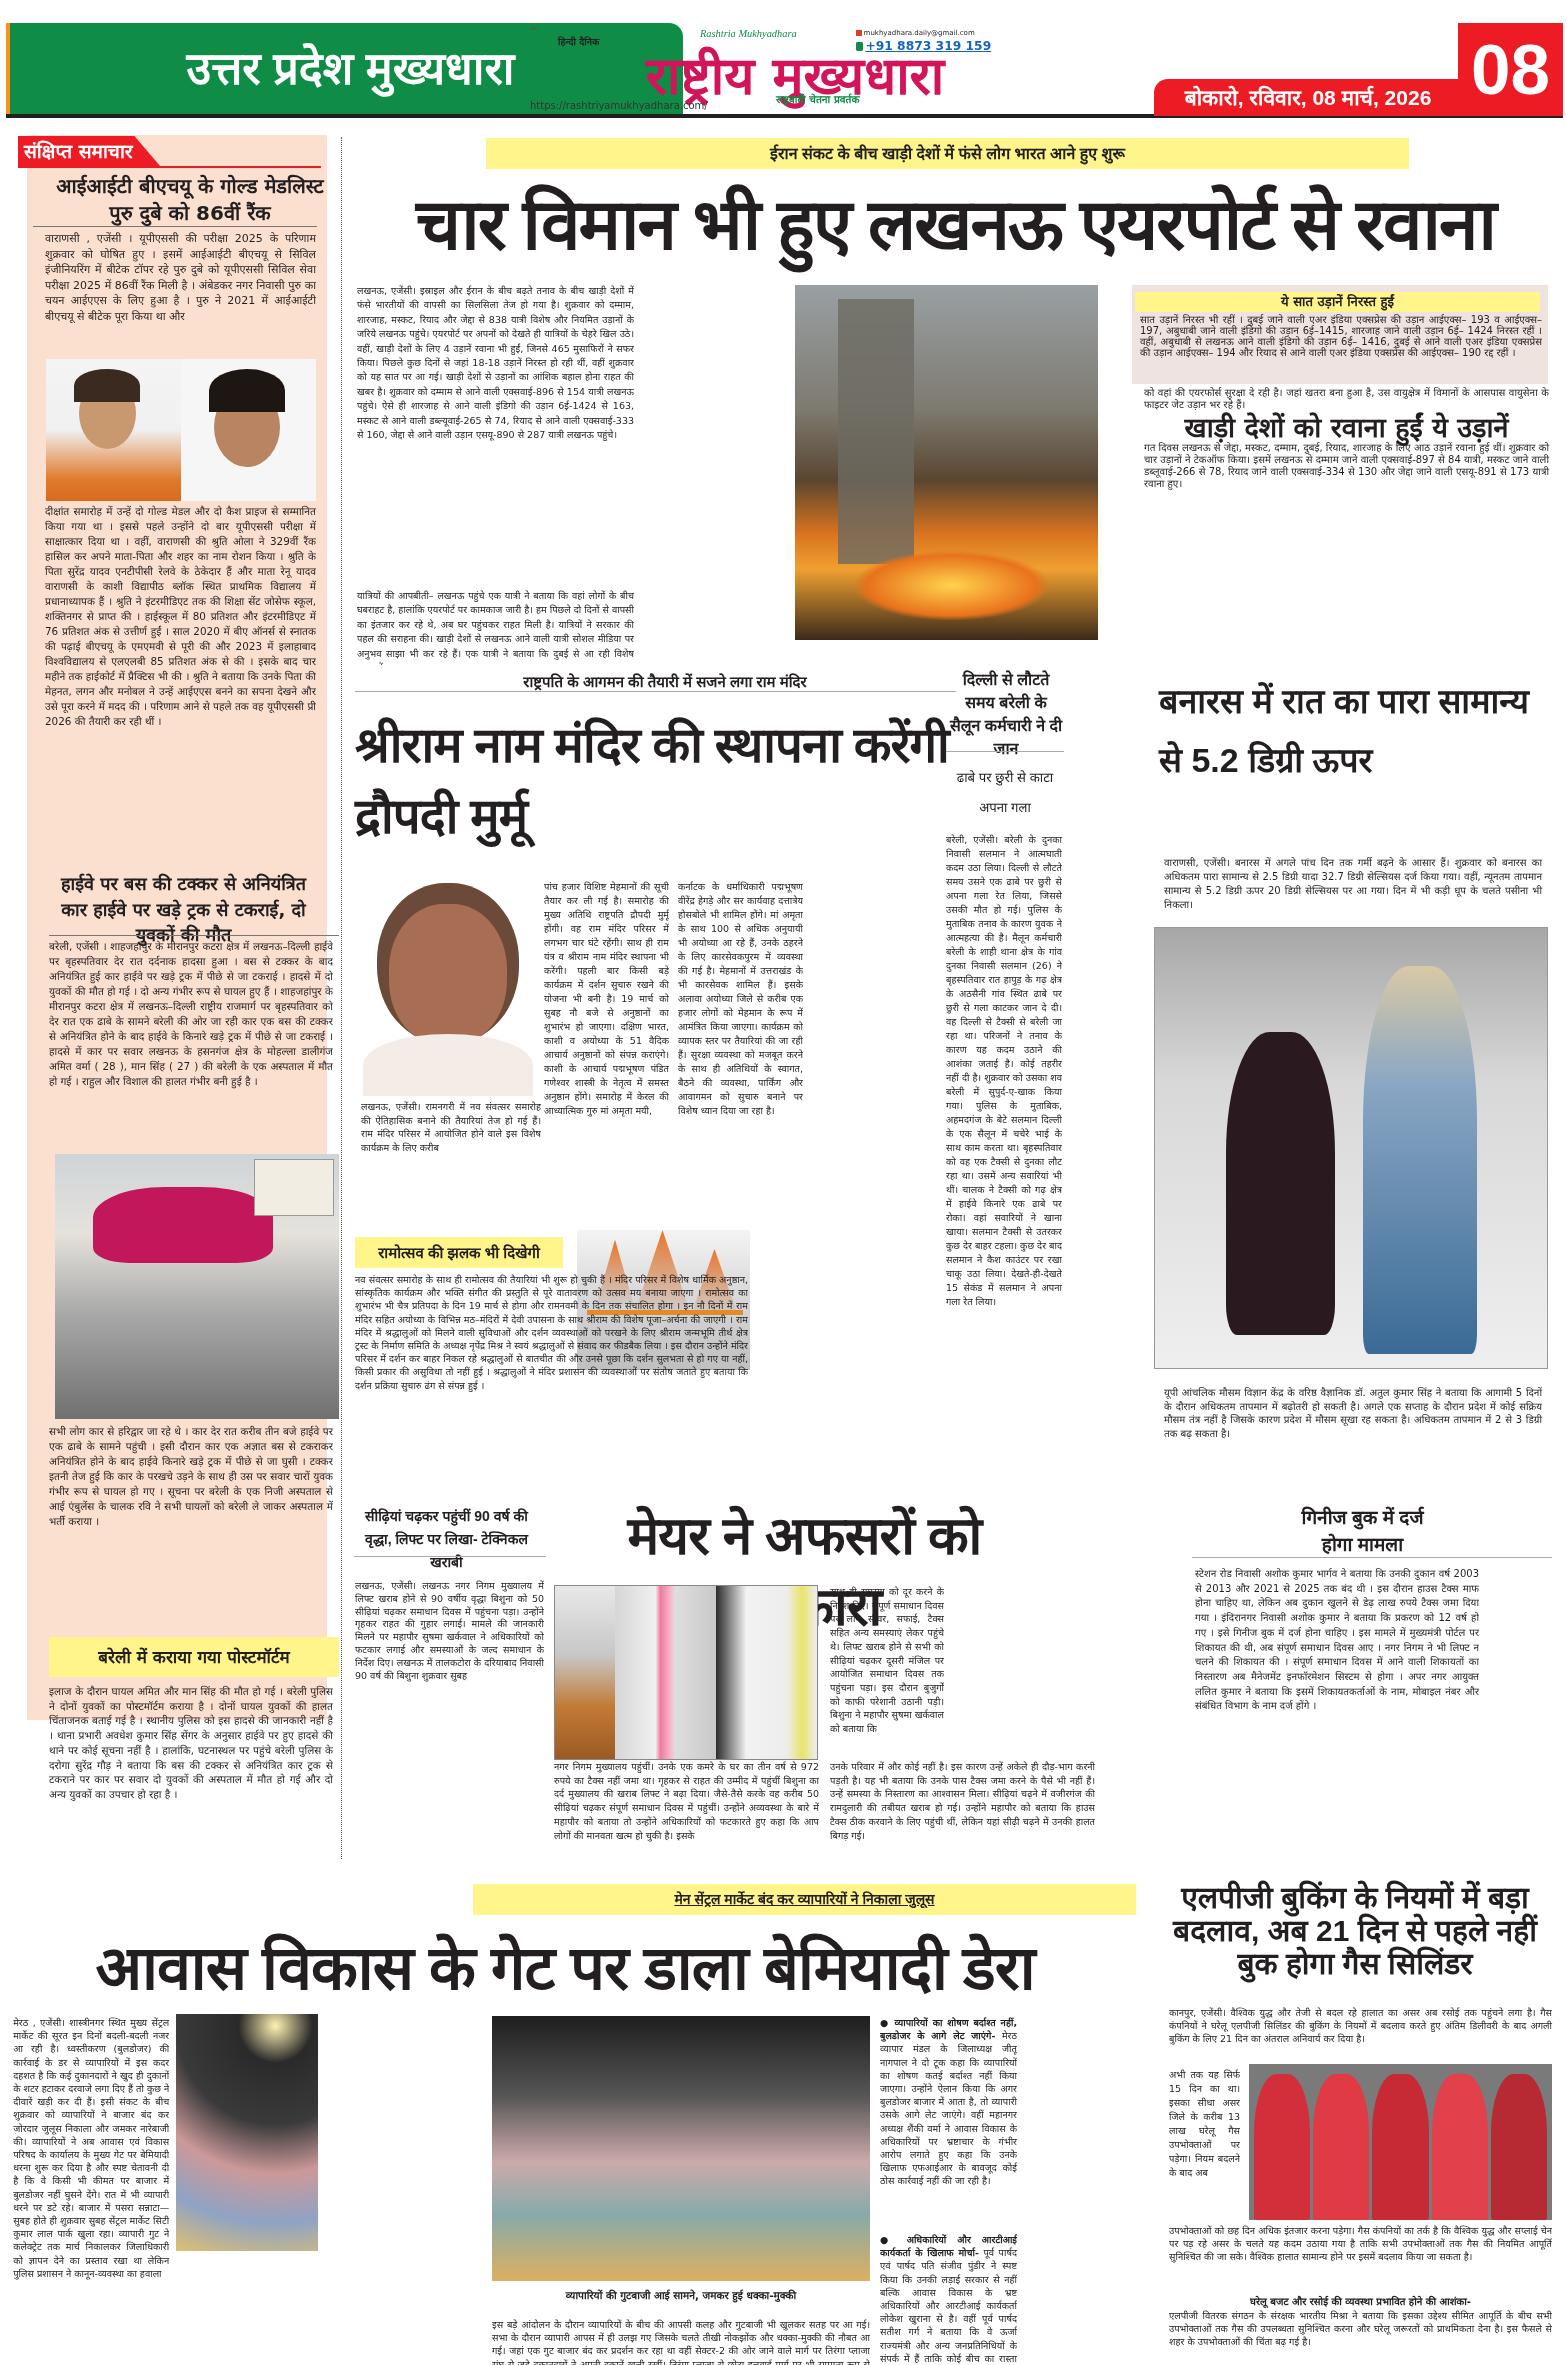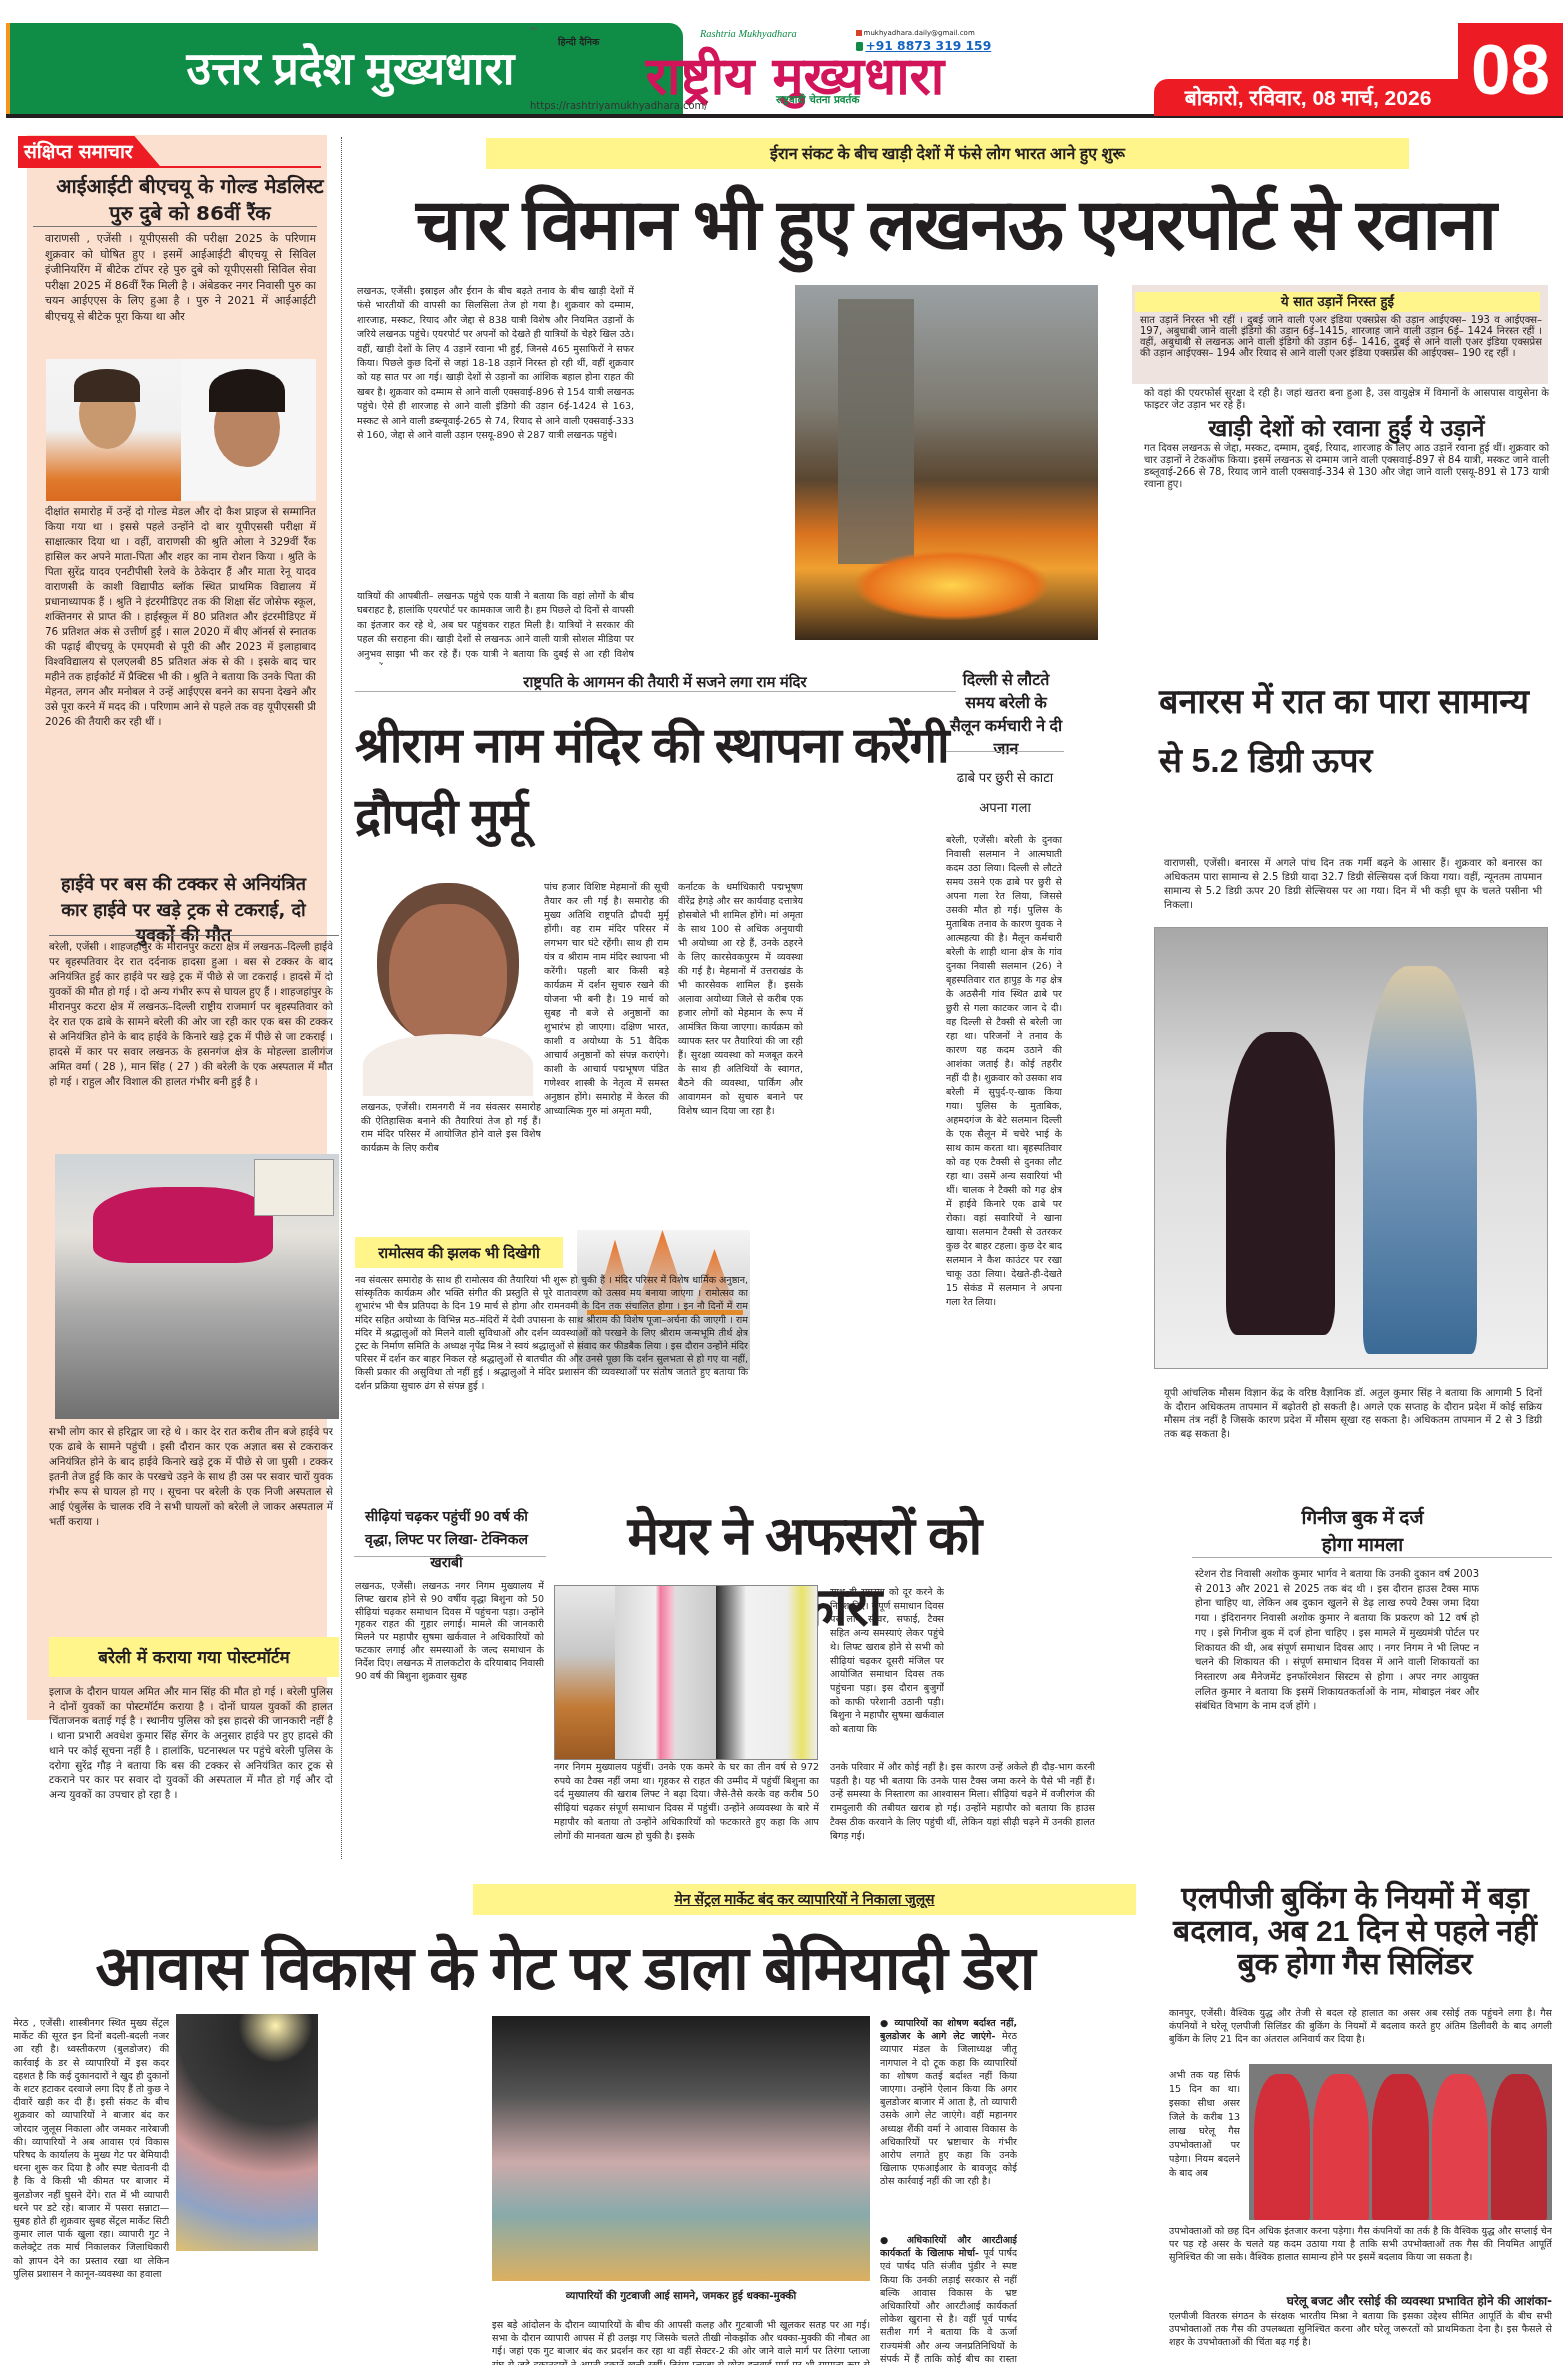--- a/index.html
+++ b/index.html
@@ -102,21 +102,21 @@
 <div class="abs photo" data-name="burning-building-photo" style="left:795px;top:285px;width:303px;height:355px;background:linear-gradient(180deg,#9aa0a3 0%,#7d7a70 35%,#5a4630 55%,#d9731f 70%,#f0a030 80%,#3b2a1a 100%)">
   <div data-name="tower-silhouette" style="position:absolute;left:43px;top:14px;width:76px;height:265px;background:#6d6a62;opacity:.8"></div>
   <div data-name="fire-glow" style="position:absolute;left:57px;top:265px;width:199px;height:71px;border-radius:50%;background:radial-gradient(#ffd34d,#e8721c 60%,transparent 70%)"></div>
 </div>
 
 <div class="abs" data-name="cancelled-flights-box" style="left:1132px;top:285px;width:416px;height:99px;background:#efe3e0"></div>
 <div class="abs yel" data-name="cancelled-flights-header-bg" style="left:1135px;top:292px;width:405px;height:20px"></div>
 <div class="abs hd" data-name="cancelled-flights-header" style="left:1135px;top:292px;width:405px;font-size:13.2px;line-height:20px">ये सात उड़ानें निरस्त हुईं</div>
 <div class="abs body" data-name="cancelled-flights-body" style="left:1140px;top:314px;width:402px;font-size:10px;line-height:11px;height:66px;overflow:hidden">सात उड़ानें निरस्त भी रहीं । दुबई जाने वाली एअर इंडिया एक्सप्रेस की उड़ान आईएक्स– 193 व आईएक्स– 197, अबुधाबी जाने वाली इंडिगो की उड़ान 6ई–1415, शारजाह जाने वाली उड़ान 6ई– 1424 निरस्त रहीं । वहीं, अबुधाबी से लखनऊ आने वाली इंडिगो की उड़ान 6ई– 1416, दुबई से आने वाली एअर इंडिया एक्सप्रेस की उड़ान आईएक्स– 194 और रियाद से आने वाली एअर इंडिया एक्सप्रेस की आईएक्स– 190 रद्द रहीं ।</div>
 <div class="abs body" data-name="lead-continuation" style="left:1144px;top:387px;width:405px;font-size:10px;line-height:12px">को वहां की एयरफोर्स सुरक्षा दे रही है। जहां खतरा बना हुआ है, उस वायुक्षेत्र में विमानों के आसपास वायुसेना के फाइटर जेट उड़ान भर रहे हैं।</div>
-<div class="abs hd" data-name="departing-flights-headline" style="left:1144px;top:415px;width:405px;font-size:23px;line-height:26.5px">खाड़ी देशों को रवाना हुईं ये उड़ानें</div>
+<div class="abs hd" data-name="departing-flights-headline" style="left:1144px;top:415px;width:405px;font-size:27px;line-height:26.5px">खाड़ी देशों को रवाना हुईं ये उड़ानें</div>
 <div class="abs body" data-name="departing-flights-body" style="left:1144px;top:442px;width:405px;font-size:10px;line-height:12px">गत दिवस लखनऊ से जेद्दा, मस्कट, दम्माम, दुबई, रियाद, शारजाह के लिए आठ उड़ानें रवाना हुई थीं। शुक्रवार को चार उड़ानों ने टेकऑफ किया। इसमें लखनऊ से दम्माम जाने वाली एक्सवाई-897 से 84 यात्री, मस्कट जाने वाली डब्लूवाई-266 से 78, रियाद जाने वाली एक्सवाई-334 से 130 और जेद्दा जाने वाली एसयू-891 से 173 यात्री रवाना हुए।</div>
 
 <div class="abs hd cond" data-name="ram-mandir-kicker" style="left:360px;top:672px;width:610px;font-size:15px;line-height:20px">राष्ट्रपति के आगमन की तैयारी में सजने लगा राम मंदिर</div>
 <div class="abs" data-name="headline-rule" style="left:355px;top:691px;width:601px;border-top:0.9px solid #aaa"></div>
 <div class="abs hd cond" data-name="ram-mandir-headline" style="left:355px;top:710px;width:606px;font-size:49px;line-height:71px;text-align:left;letter-spacing:-0.9px">श्रीराम नाम मंदिर की स्थापना करेंगी द्रौपदी मुर्मू</div>
 
 <div class="abs photo" data-name="droupadi-murmu-photo" style="left:363px;top:878px;width:170px;height:218px;background:#fff">
   <div style="position:absolute;left:14px;top:4.7px;width:142px;height:161px;border-radius:48%;background:#6b4a3a"></div>
   <div style="position:absolute;left:26px;top:26px;width:118px;height:142px;border-radius:46%;background:#a86e54"></div>
   <div style="position:absolute;left:0;top:156px;width:170px;height:62px;border-radius:50% 50% 0 0;background:#f3ece7"></div>
@@ -216,18 +216,18 @@
 <div class="abs body" data-name="lpg-body" style="left:1169px;top:2006px;width:383px;font-size:9.5px;line-height:13.2px">कानपुर, एजेंसी। वैश्विक युद्ध और तेजी से बदल रहे हालात का असर अब रसोई तक पहुंचने लगा है। गैस कंपनियों ने घरेलू एलपीजी सिलिंडर की बुकिंग के नियमों में बदलाव करते हुए अंतिम डिलीवरी के बाद अगली बुकिंग के लिए 21 दिन का अंतराल अनिवार्य कर दिया है।</div>
 <div class="abs body" data-name="lpg-body-narrow" style="left:1169px;top:2068px;width:71px;font-size:9.5px;line-height:14px;height:151px;overflow:hidden">अभी तक यह सिर्फ 15 दिन का था। इसका सीधा असर जिले के करीब 13 लाख घरेलू गैस उपभोक्ताओं पर पड़ेगा। नियम बदलने के बाद अब</div>
 <div class="abs photo" data-name="gas-cylinders-photo" style="left:1249px;top:2064px;width:303px;height:156px;background:#7a7a7a;display:flex;gap:2.8px;padding:9.5px 4.7px 0">
   <div style="flex:1;background:#d32f3a;border-radius:40% 40% 2.8px 2.8px"></div>
   <div style="flex:1;background:#e03a45;border-radius:40% 40% 2.8px 2.8px"></div>
   <div style="flex:1;background:#c72a35;border-radius:40% 40% 2.8px 2.8px"></div>
   <div style="flex:1;background:#e2404b;border-radius:40% 40% 2.8px 2.8px"></div>
   <div style="flex:1;background:#b82a33;border-radius:40% 40% 2.8px 2.8px"></div>
 </div>
 <div class="abs body" data-name="lpg-body-cont" style="left:1169px;top:2224px;width:383px;font-size:9.5px;line-height:13.2px;height:66px;overflow:hidden">उपभोक्ताओं को छह दिन अधिक इंतजार करना पड़ेगा। गैस कंपनियों का तर्क है कि वैश्विक युद्ध और सप्लाई चेन पर पड़ रहे असर के चलते यह कदम उठाया गया है ताकि सभी उपभोक्ताओं तक गैस की नियमित आपूर्ति सुनिश्चित की जा सके। वैश्विक हालात सामान्य होने पर इसमें बदलाव किया जा सकता है।</div>
-<div class="abs hd" data-name="lpg-subheader" style="left:1169px;top:2295px;width:383px;font-size:12px;line-height:13.2px;text-align:right">घरेलू बजट और रसोई की व्यवस्था प्रभावित होने की आशंका-</div>
+<div class="abs hd" data-name="lpg-subheader" style="left:1169px;top:2295px;width:383px;font-size:10px;line-height:13.2px;text-align:center">घरेलू बजट और रसोई की व्यवस्था प्रभावित होने की आशंका-</div>
 <div class="abs body" data-name="lpg-subbody" style="left:1169px;top:2309px;width:383px;font-size:9.5px;line-height:13.2px;height:62px;overflow:hidden">एलपीजी वितरक संगठन के संरक्षक भारतीय मिश्रा ने बताया कि इसका उद्देश्य सीमित आपूर्ति के बीच सभी उपभोक्ताओं तक गैस की उपलब्धता सुनिश्चित करना और घरेलू जरूरतों को प्राथमिकता देना है। इस फैसले से शहर के उपभोक्ताओं की चिंता बढ़ गई है।</div>
 
 <div class="abs body" data-name="meerut-middle-col" style="left: 492px; top: 2016px; width: 378px; height: 265px; font-size: 9.5px; line-height: 13.2px; overflow: hidden; position: absolute;">इस बड़े आंदोलन के दौरान व्यापारियों के बीच की आपसी कलह और गुटबाजी भी खुलकर सतह पर आ गई। सभा के दौरान व्यापारी आपस में ही उलझ गए जिसके चलते तीखी नोकझोंक और धक्का-मुक्की की नौबत आ गई। जहां एक गुट बाजार बंद कर प्रदर्शन कर रहा था वहीं सेक्टर-2 की ओर जाने वाले मार्ग पर तिरंगा प्लाजा संघ से जुड़े दुकानदारों ने अपनी दुकानें खुली रखीं। तिरंगा प्लाजा से छोटा हलवाई मार्ग पर भी सामान्य रूप से व्यापार चलता रहा।</div>
 <div class="abs photo" data-name="traders-dharna-photo" style="position: absolute; left: 492px; top: 2016px; width: 378px; height: 265px; background: linear-gradient(rgb(30, 30, 30) 0%, rgb(85, 85, 85) 30%, rgb(204, 170, 170) 55%, rgb(136, 170, 170) 75%, rgb(220, 176, 96) 100%);"></div>
 
 
 </body></html>

